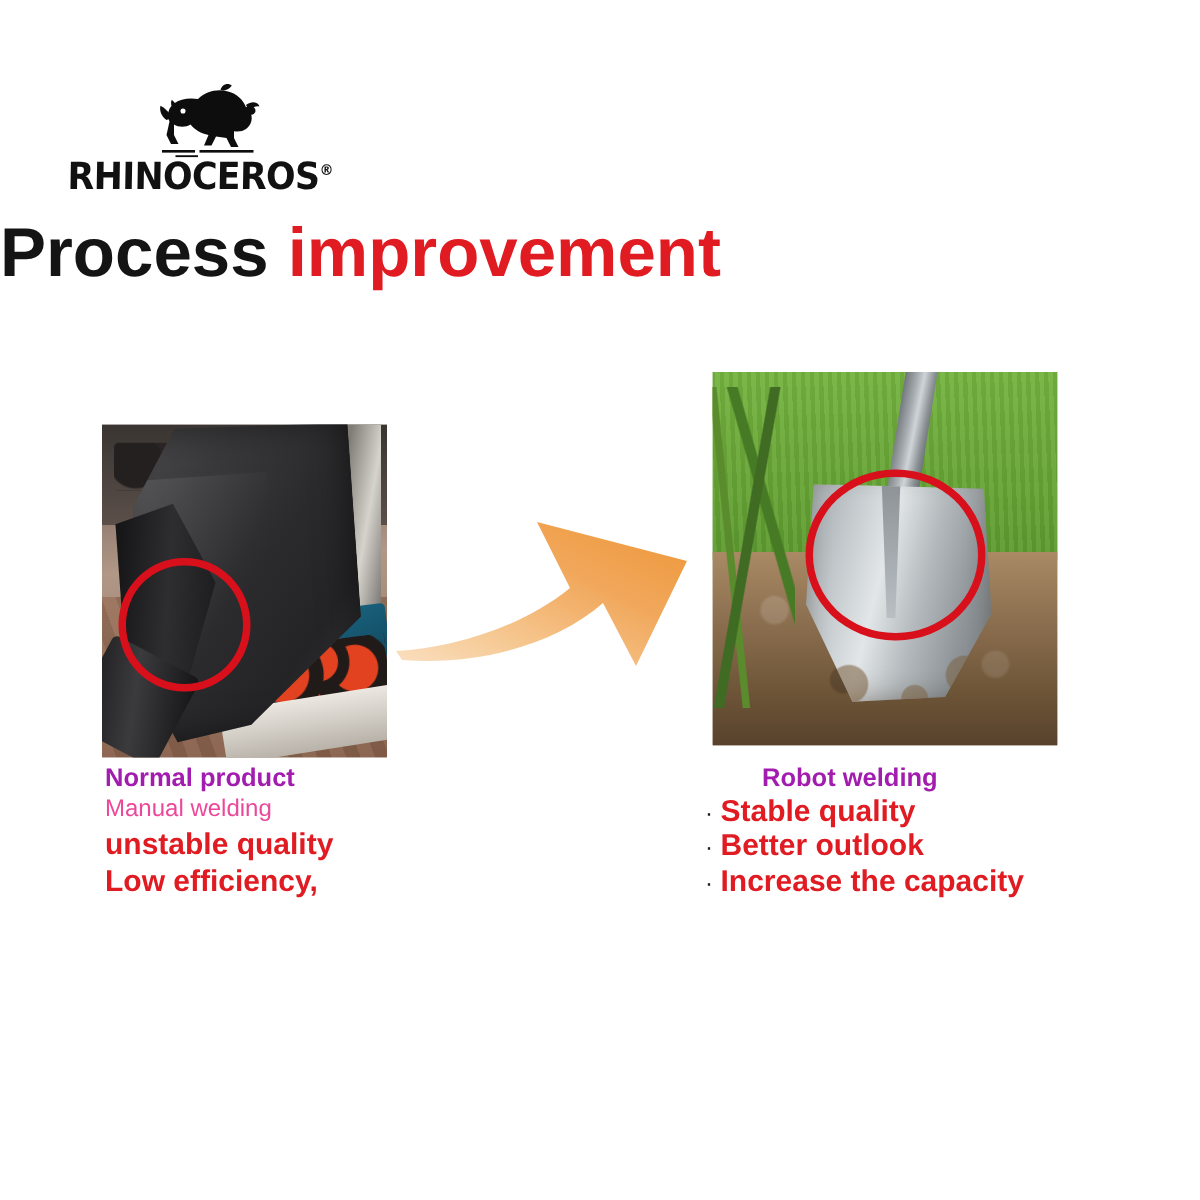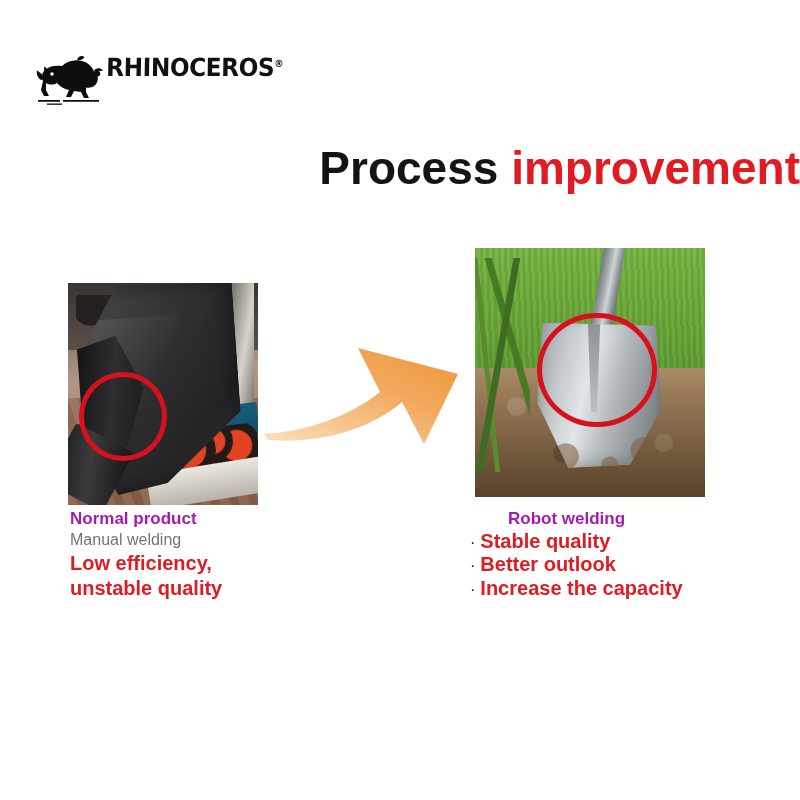--- a/index.html
+++ b/index.html
@@ -17,20 +17,22 @@
   }
 
   
   #brand-logo {
     position: absolute;
     left: 34px;
     top: 55px;
     width: 210px;
     height: 52px;
     display: flex;
+    align-items: center;
+    flex-direction: column;
   }
   #rhino-mark {
     width: 70px;
     height: 50px;
     flex: 0 0 auto;
   }
   #brand-wordmark {
     position: relative;
     margin-left: 2px;
     font-family: "DejaVu Sans", sans-serif;
@@ -48,21 +50,21 @@
     vertical-align: super;
     font-weight: bold;
   }
 
   
   #page-title {
     position: absolute;
     left: 0;
     top: 112px;
     width: 800px;
-    text-align: right;
+    text-align: left;
     font-size: 46px;
     line-height: 1.1;
     letter-spacing: 0px;
     white-space: nowrap;
   }
   #page-title .t-black { color: #141414; }
   #page-title .t-red   { color: #E01B22; }
 
   
   .photo-frame {
@@ -275,21 +277,21 @@
   .cap-title {
     font-weight: bold;
     font-size: 17px;
     color: #a21caf;
     line-height: 1.22;
     white-space: nowrap;
   }
   .cap-title.indented { padding-left: 38px; }
   .cap-sub {
     font-size: 16px;
-    color: #737373;
+    color: #ec4899;
     line-height: 1.25;
     white-space: nowrap;
   }
   .cap-red {
     font-weight: bold;
     font-size: 20px;
     color: #E01B22;
     line-height: 1.18;
     margin-top: 2px;
     white-space: nowrap;
@@ -388,22 +390,22 @@
       </linearGradient>
     </defs>
     <path d="M2 94 C40 92 86 78 118 52 L96 8 L196 34 L162 104 L140 62
              C108 90 56 104 6 100 Z" fill="url(#arrowGrad)"></path>
   </svg>
 </div>
 
 <div id="caption-left">
   <div class="cap-title">Normal product</div>
   <div class="cap-sub">Manual welding</div>
+  <div class="cap-red">unstable quality</div>
   <div class="cap-red">Low efficiency,</div>
-  <div class="cap-red">unstable quality</div>
 </div>
 
 <div id="caption-right">
   <div class="cap-title indented">Robot welding</div>
 
   <div class="bullet-row">
     <span class="bullet-dot">·</span>
     <span class="bullet-text">Stable quality</span>
   </div>
   <div class="bullet-row">

